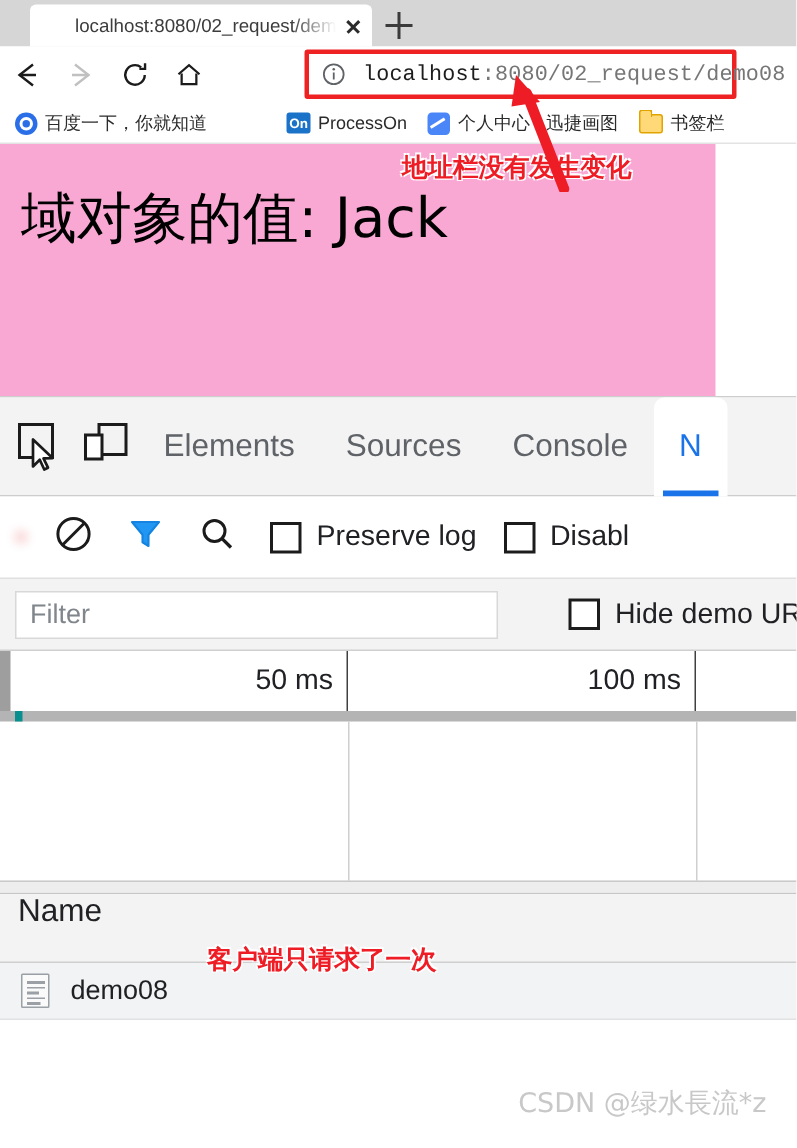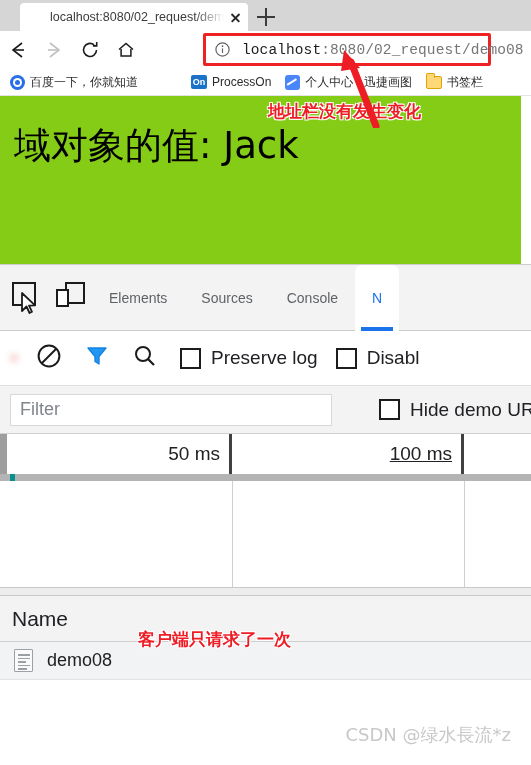--- a/index.html
+++ b/index.html
@@ -107,40 +107,40 @@
     width:16px;height:13px;flex:none;border:1.4px solid #e0a400;border-radius:2px;
     background:#ffd978; position:relative;
   }
   .ico-folder:before{
     content:""; position:absolute; left:-1.4px; top:-4px; width:7px;height:4px;
     background:#ffd978;border:1.4px solid #e0a400;border-bottom:none;border-radius:2px 2px 0 0;
   }
 
   
   .page {
-    position:absolute; top:96px; left:0; width:521px; height:168px; background:#84cc16;
+    position:absolute; top:96px; left:0; width:477px; height:168px; background:#f9a8d4;
   }
   .page-h1 {
     position:absolute; left:14px; top:25px;
     font-size:37px; font-weight:normal; color:#000; white-space:nowrap;
     font-family:"DejaVu Sans","Liberation Sans",sans-serif;
   }
 
   
   .devtools {
     position:absolute; top:264px; left:0; width:531px; height:501px;
     background:#ffffff; border-top:1px solid #cdcdcd;
   }
   .dt-tabbar {
     position:relative; height:66px; background:#f3f3f3;
     border-bottom:1px solid #cdcdcd; display:flex; align-items:center;
   }
   .dt-iconbtn { width:46px; height:66px; position:relative; cursor:pointer; flex:none; }
   .dt-tab {
-    font-size:14px; color:#5f6368; padding:0 17px; height:66px; line-height:66px;
+    font-size:21px; color:#5f6368; padding:0 17px; height:66px; line-height:66px;
     white-space:nowrap; cursor:pointer; flex:none;
   }
   .dt-tab.active {
     background:#ffffff; color:#1a73e8; position:relative;
     border-top-left-radius:7px; border-top-right-radius:7px;
   }
   .dt-tab.active:after {
     content:""; position:absolute; left:6px; right:6px; bottom:0; height:4px;
     background:#1a73e8;
   }
@@ -173,42 +173,42 @@
     font-family:"Liberation Sans", sans-serif;
   }
   .filter-input::placeholder { color:#80868b; }
 
   .overview {
     position:relative; height:162px; background:#ffffff;
     border-bottom:1px solid #c7c7c7;
   }
   .ov-ruler { position:absolute; left:0; top:0; width:531px; height:40px; }
   .ov-cell {
-    position:absolute; top:0; height:40px; border-right:3px solid #404040;
+    position:absolute; top:0; height:40px; border-right:1px solid #404040;
     color:#202124; font-size:19px; text-align:right; line-height:40px; padding-right:9px;
   }
   .ov-left-handle {
     position:absolute; left:0; top:0; width:7px; height:40px; background:#9e9e9e;
   }
   .ov-band {
     position:absolute; left:0; top:40px; width:531px; height:7px; background:#b4b4b4;
   }
   .ov-mark {
     position:absolute; left:10px; top:40px; width:5px; height:7px; background:#0a8f8f;
   }
   .ov-grid { position:absolute; left:0; top:47px; width:531px; height:107px; }
   .ov-div { position:absolute; top:0; height:107px; border-right:1px solid #cfcfcf; }
   .ov-bottom {
     position:absolute; left:0; bottom:0; width:531px; height:8px; background:#ededed;
     border-top:1px solid #c9c9c9;
   }
 
   .req-header {
     position:relative; height:46px; background:#f3f3f3;
-    border-bottom:1px solid #cfcfcf; display:flex; align-items:center;
+    border-bottom:1px solid #cfcfcf; display:flex; 
   }
   .req-header .col-name {
     font-size:21px; color:#202124; padding-left:12px; white-space:nowrap;
   }
   .req-row {
     position:relative; height:38px; background:#f1f3f4;
     border-bottom:1px solid #e2e2e2; display:flex; align-items:center;
     padding-left:14px; cursor:pointer;
   }
   .doc-icon {
@@ -369,21 +369,21 @@
       <div class="chk-row" style="margin-left:28px;">
         <span class="chk"></span>
         <span class="chk-label">Hide demo UR</span>
       </div>
     </div>
 
     <div class="overview">
       <div class="ov-ruler">
         <div class="ov-left-handle"></div>
         <div class="ov-cell" style="left:0px; width:232px;">50 ms</div>
-        <div class="ov-cell" style="left:232px; width:232px;text-decoration:underline;">100 ms</div>
+        <div class="ov-cell" style="left:232px; width:232px;">100 ms</div>
         <div class="ov-cell" style="left:464px; width:67px; border-right:none;"></div>
       </div>
       <div class="ov-band"></div>
       <div class="ov-mark"></div>
       <div class="ov-grid">
         <div class="ov-div" style="left:232px;"></div>
         <div class="ov-div" style="left:464px;"></div>
       </div>
       <div class="ov-bottom"></div>
     </div>

